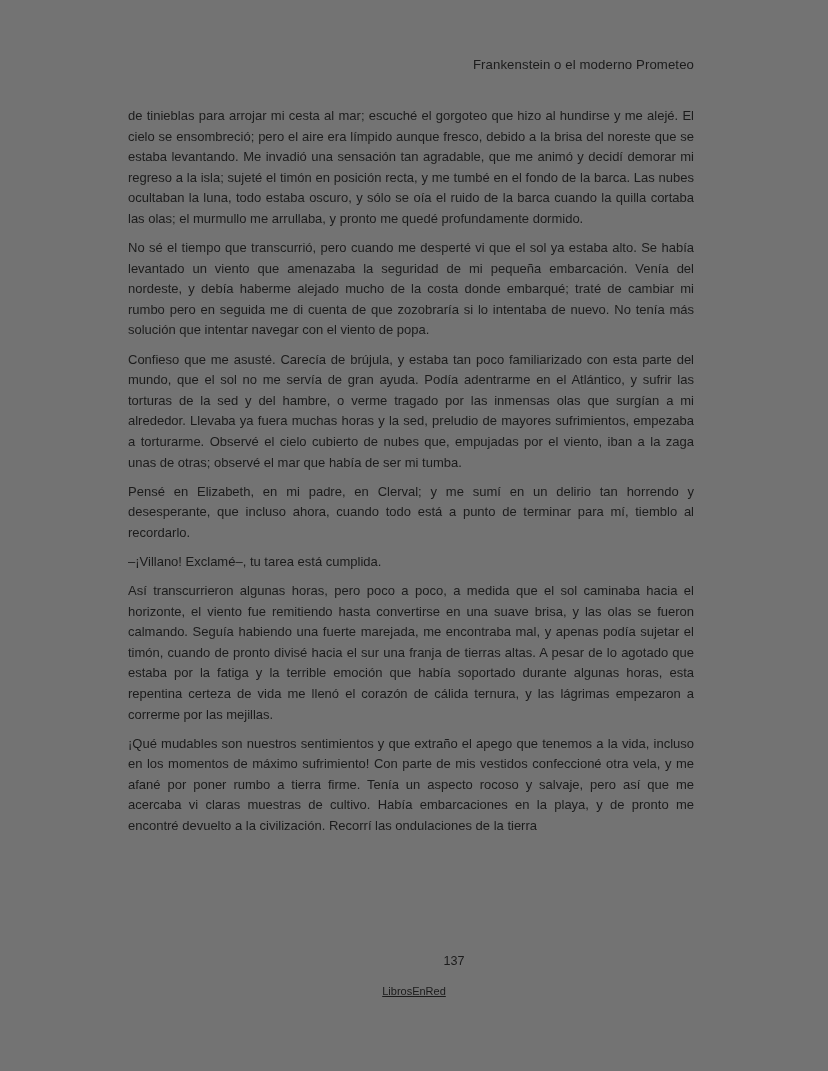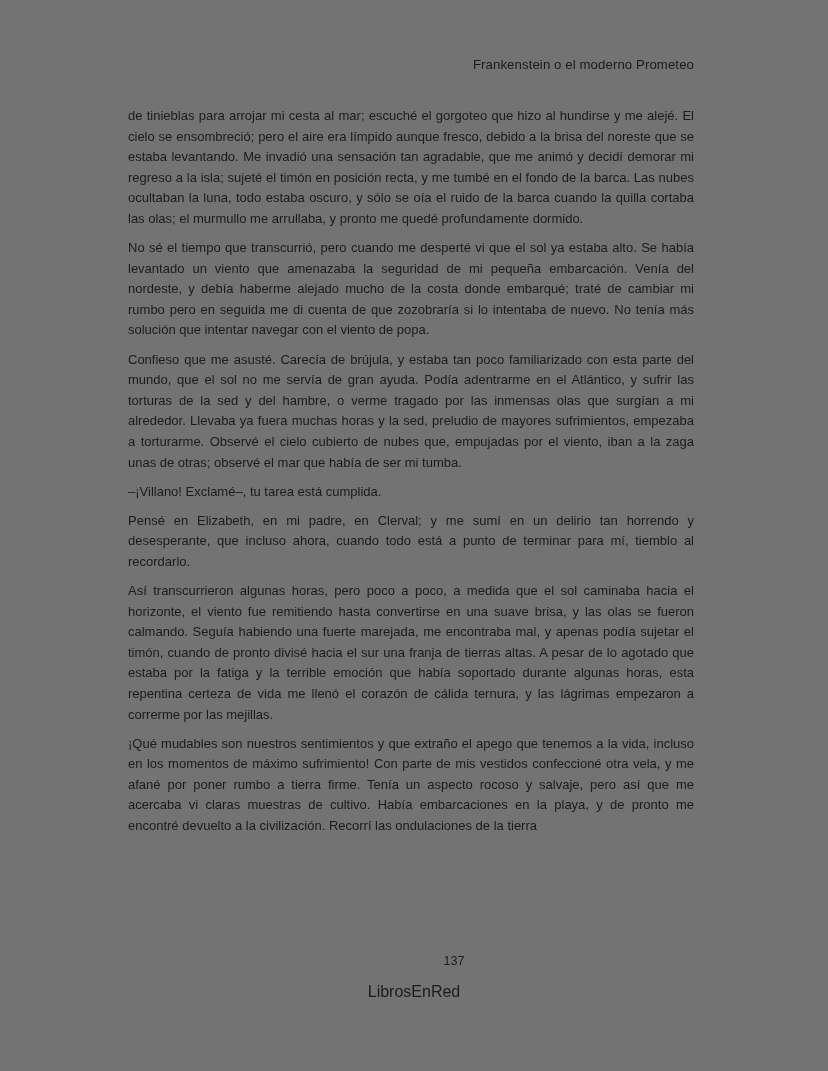--- a/index.html
+++ b/index.html
@@ -58,38 +58,39 @@
   }
   .page-number {
     top: 953px;
     font-size: 12.6px;
     line-height: 16px;
     color: #1b1b1b;
     padding-left: 40px;
   }
   .imprint {
     top: 983px;
-    font-size: 16px;
+    font-size: 11px;
     line-height: 17px;
     color: #1b1b1b;
+    text-decoration: underline;
   }
 </style>
 </head>
 <body>
 
 <div class="page">
 
   <div class="running-header">Frankenstein o el moderno Prometeo</div>
 
   <div class="text-block">
     <p class="para">de tinieblas para arrojar mi cesta al mar; escuché el gorgoteo que hizo al hundirse y me alejé. El cielo se ensombreció; pero el aire era límpido aunque fresco, debido a la brisa del noreste que se estaba levantando. Me invadió una sensación tan agradable, que me animó y decidí demorar mi regreso a la isla; sujeté el timón en posición recta, y me tumbé en el fondo de la barca. Las nubes ocultaban la luna, todo estaba oscuro, y sólo se oía el ruido de la barca cuando la quilla cortaba las olas; el murmullo me arrullaba, y pronto me quedé profundamente dormido.</p>
     <p class="para">No sé el tiempo que transcurrió, pero cuando me desperté vi que el sol ya estaba alto. Se había levantado un viento que amenazaba la seguridad de mi pequeña embarcación. Venía del nordeste, y debía haberme alejado mucho de la costa donde embarqué; traté de cambiar mi rumbo pero en seguida me di cuenta de que zozobraría si lo intentaba de nuevo. No tenía más solución que intentar navegar con el viento de popa.</p>
     <p class="para">Confieso que me asusté. Carecía de brújula, y estaba tan poco familiarizado con esta parte del mundo, que el sol no me servía de gran ayuda. Podía adentrarme en el Atlántico, y sufrir las torturas de la sed y del hambre, o verme tragado por las inmensas olas que surgían a mi alrededor. Llevaba ya fuera muchas horas y la sed, preludio de mayores sufrimientos, empezaba a torturarme. Observé el cielo cubierto de nubes que, empujadas por el viento, iban a la zaga unas de otras; observé el mar que había de ser mi tumba.</p>
+    <p class="para">Pensé en Elizabeth, en mi padre, en Clerval; y me sumí en un delirio tan horrendo y desesperante, que incluso ahora, cuando todo está a punto de terminar para mí, tiemblo al recordarlo.</p>
     <p class="para dialogue">–¡Villano! Exclamé–, tu tarea está cumplida.</p>
-    <p class="para">Pensé en Elizabeth, en mi padre, en Clerval; y me sumí en un delirio tan horrendo y desesperante, que incluso ahora, cuando todo está a punto de terminar para mí, tiemblo al recordarlo.</p>
     <p class="para">Así transcurrieron algunas horas, pero poco a poco, a medida que el sol caminaba hacia el horizonte, el viento fue remitiendo hasta convertirse en una suave brisa, y las olas se fueron calmando. Seguía habiendo una fuerte marejada, me encontraba mal, y apenas podía sujetar el timón, cuando de pronto divisé hacia el sur una franja de tierras altas. A pesar de lo agotado que estaba por la fatiga y la terrible emoción que había soportado durante algunas horas, esta repentina certeza de vida me llenó el corazón de cálida ternura, y las lágrimas empezaron a correrme por las mejillas.</p>
     <p class="para">¡Qué mudables son nuestros sentimientos y que extraño el apego que tenemos a la vida, incluso en los momentos de máximo sufrimiento! Con parte de mis vestidos confeccioné otra vela, y me afané por poner rumbo a tierra firme. Tenía un aspecto rocoso y salvaje, pero así que me acercaba vi claras muestras de cultivo. Había embarcaciones en la playa, y de pronto me encontré devuelto a la civilización. Recorrí las ondulaciones de la tierra</p>
   </div>
 
   <div class="footer page-number">137</div>
 
   <div class="footer imprint">LibrosEnRed</div>
 
 </div>
 

